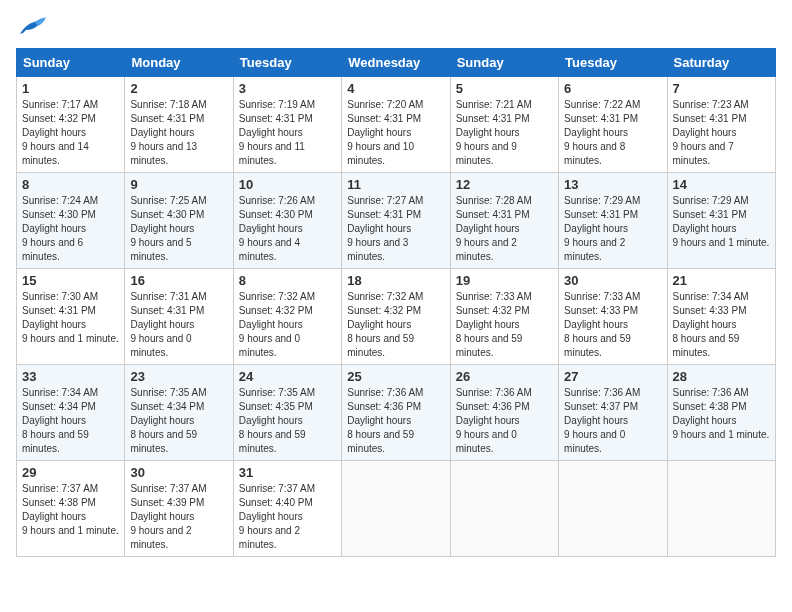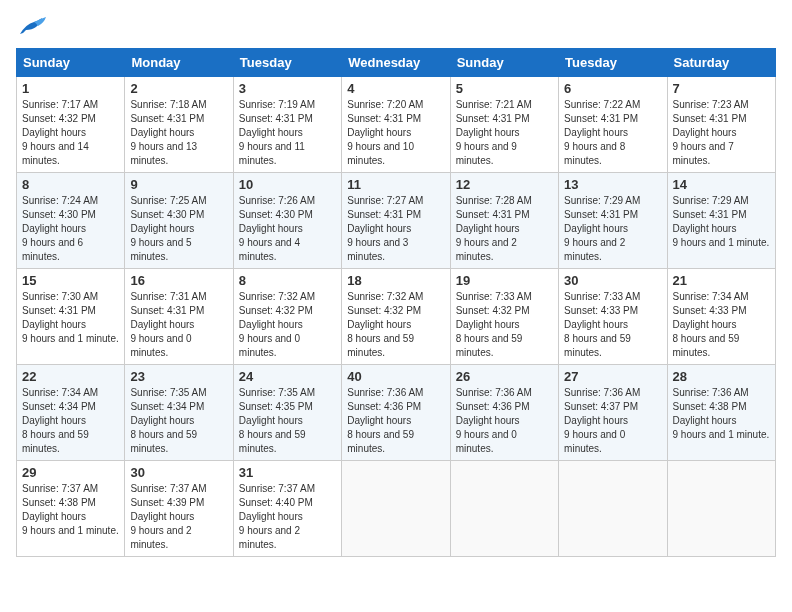--- a/index.html
+++ b/index.html
@@ -168,27 +168,27 @@
         <td><span class="day-number">18</span>
 <span class="day-info">Sunrise: 7:32 AM<br>Sunset: 4:32 PM<br>Daylight hours<br>8 hours and 59 minutes.</span></td>
         <td><span class="day-number">19</span>
 <span class="day-info">Sunrise: 7:33 AM<br>Sunset: 4:32 PM<br>Daylight hours<br>8 hours and 59 minutes.</span></td>
         <td><span class="day-number">30</span>
 <span class="day-info">Sunrise: 7:33 AM<br>Sunset: 4:33 PM<br>Daylight hours<br>8 hours and 59 minutes.</span></td>
         <td><span class="day-number">21</span>
 <span class="day-info">Sunrise: 7:34 AM<br>Sunset: 4:33 PM<br>Daylight hours<br>8 hours and 59 minutes.</span></td>
       </tr>
       <tr>
-        <td><span class="day-number">22</span>
+        <td><span class="day-number">33</span>
 <span class="day-info">Sunrise: 7:34 AM<br>Sunset: 4:34 PM<br>Daylight hours<br>8 hours and 59 minutes.</span></td>
         <td><span class="day-number">23</span>
 <span class="day-info">Sunrise: 7:35 AM<br>Sunset: 4:34 PM<br>Daylight hours<br>8 hours and 59 minutes.</span></td>
         <td><span class="day-number">24</span>
 <span class="day-info">Sunrise: 7:35 AM<br>Sunset: 4:35 PM<br>Daylight hours<br>8 hours and 59 minutes.</span></td>
-        <td><span class="day-number">40</span>
+        <td><span class="day-number">25</span>
 <span class="day-info">Sunrise: 7:36 AM<br>Sunset: 4:36 PM<br>Daylight hours<br>8 hours and 59 minutes.</span></td>
         <td><span class="day-number">26</span>
 <span class="day-info">Sunrise: 7:36 AM<br>Sunset: 4:36 PM<br>Daylight hours<br>9 hours and 0 minutes.</span></td>
         <td><span class="day-number">27</span>
 <span class="day-info">Sunrise: 7:36 AM<br>Sunset: 4:37 PM<br>Daylight hours<br>9 hours and 0 minutes.</span></td>
         <td><span class="day-number">28</span>
 <span class="day-info">Sunrise: 7:36 AM<br>Sunset: 4:38 PM<br>Daylight hours<br>9 hours and 1 minute.</span></td>
       </tr>
       <tr>
         <td><span class="day-number">29</span>

